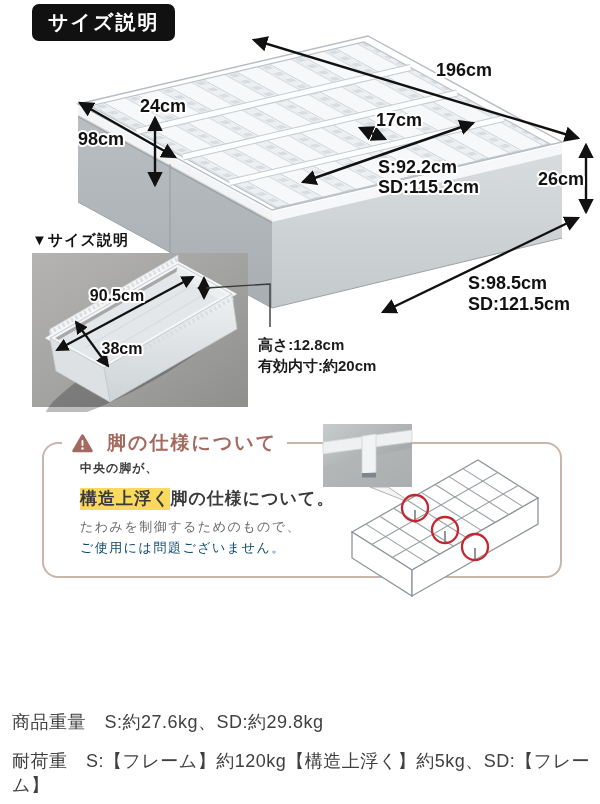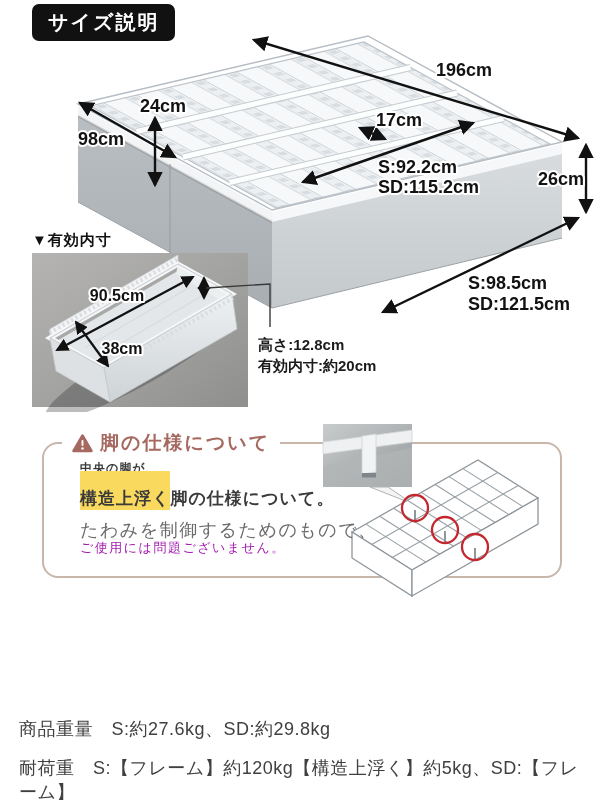--- a/index.html
+++ b/index.html
@@ -16,30 +16,30 @@
   
   text.dim{font-family:"Liberation Sans","DejaVu Sans",sans-serif;font-weight:bold;fill:#121212;
            paint-order:stroke;stroke:#ffffff;stroke-width:4px;stroke-linejoin:round;}
   text.dim18{font-size:18px;}
   text.dim16{font-size:16px;}
   text.note{font-family:"Liberation Sans","DejaVu Sans",sans-serif;font-weight:bold;fill:#1c1c1c;font-size:15px;
             paint-order:stroke;stroke:#ffffff;stroke-width:3px;stroke-linejoin:round;}
   
   .notice-box{position:absolute;left:42px;top:442px;width:516px;height:132px;
               border:2px solid #c9b6aa;border-radius:16px;background:#fff;z-index:1;}
-  .notice-title{position:absolute;left:62px;top:430px;z-index:4;display:flex;align-items:center;gap:7px;
+  .notice-title{position:absolute;left:62px;top:430px;z-index:4;display:flex;align-items:center;gap:14px;
                 background:#ffffff;padding:0 10px;color:#a5695f;font-size:19px;font-weight:bold;letter-spacing:2px;}
   .n-line1{position:absolute;left:80px;top:460px;z-index:4;font-size:12px;font-weight:bold;color:#3b3b3b;letter-spacing:1px;}
   .n-line2{position:absolute;left:80px;top:487px;z-index:4;font-size:17px;font-weight:bold;color:#3b3b3b;letter-spacing:1px;}
-  .hl{background:#f9da5e;padding:18px 0 2px;}
-  .n-sub1{position:absolute;left:80px;top:518px;z-index:4;font-size:18px;color:#6b6b6b;letter-spacing:1.5px;}
-  .n-sub2{position:absolute;left:80px;top:539px;z-index:4;font-size:13px;color:#a21caf;letter-spacing:1.5px;}
+  .hl{background:#f9da5e;padding:1px 0 2px;}
+  .n-sub1{position:absolute;left:80px;top:518px;z-index:4;font-size:13px;color:#6b6b6b;letter-spacing:1.5px;}
+  .n-sub2{position:absolute;left:80px;top:539px;z-index:4;font-size:13px;color:#0c4a6e;letter-spacing:1.5px;}
   
   .specs{position:absolute;left:12px;top:710px;width:580px;font-size:18px;color:#404040;letter-spacing:0.5px;}
-  .specs p{margin:7px;}
+  .specs p{margin:0;}
   .specs .p1{margin-bottom:15px;}
   .specs .p2{margin-bottom:9px;}
 </style>
 </head>
 <body>
 
 <div class="canvas">
 
   <div class="badge">
     <span>サイズ説明</span>
@@ -106,21 +106,21 @@
     <text class="dim dim18" x="101" y="127" text-anchor="middle">98cm</text>
     <text class="dim dim18" x="163" y="94" text-anchor="middle">24cm</text>
     <text class="dim dim18" x="399" y="108" text-anchor="middle">17cm</text>
     <text class="dim dim18" x="378" y="155">S:92.2cm</text>
     <text class="dim dim18" x="378" y="175">SD:115.2cm</text>
     <text class="dim dim18" x="561" y="167" text-anchor="middle">26cm</text>
     <text class="dim dim18" x="468" y="271">S:98.5cm</text>
     <text class="dim dim18" x="468" y="292">SD:121.5cm</text>
   </svg>
 
-  <div class="drawer-heading">▼有効内寸</div>
+  <div class="drawer-heading">▼サイズ説明</div>
 
   <svg class="drawer-svg" width="370" height="182" viewBox="0 0 370 182">
     <defs>
       <marker id="adrw" viewBox="0 0 10 10" refX="8.5" refY="5" markerWidth="6" markerHeight="6" orient="auto-start-reverse">
         <path d="M0 0 L10 5 L0 10 z" fill="#111"></path>
       </marker>
       <linearGradient id="gCon" x1="0" y1="0" x2="1" y2="1">
         <stop offset="0" stop-color="#b5b4b2"></stop>
           <stop offset="0.5" stop-color="#a3a3a1"></stop>
           <stop offset="1" stop-color="#8f8f8d"></stop>

